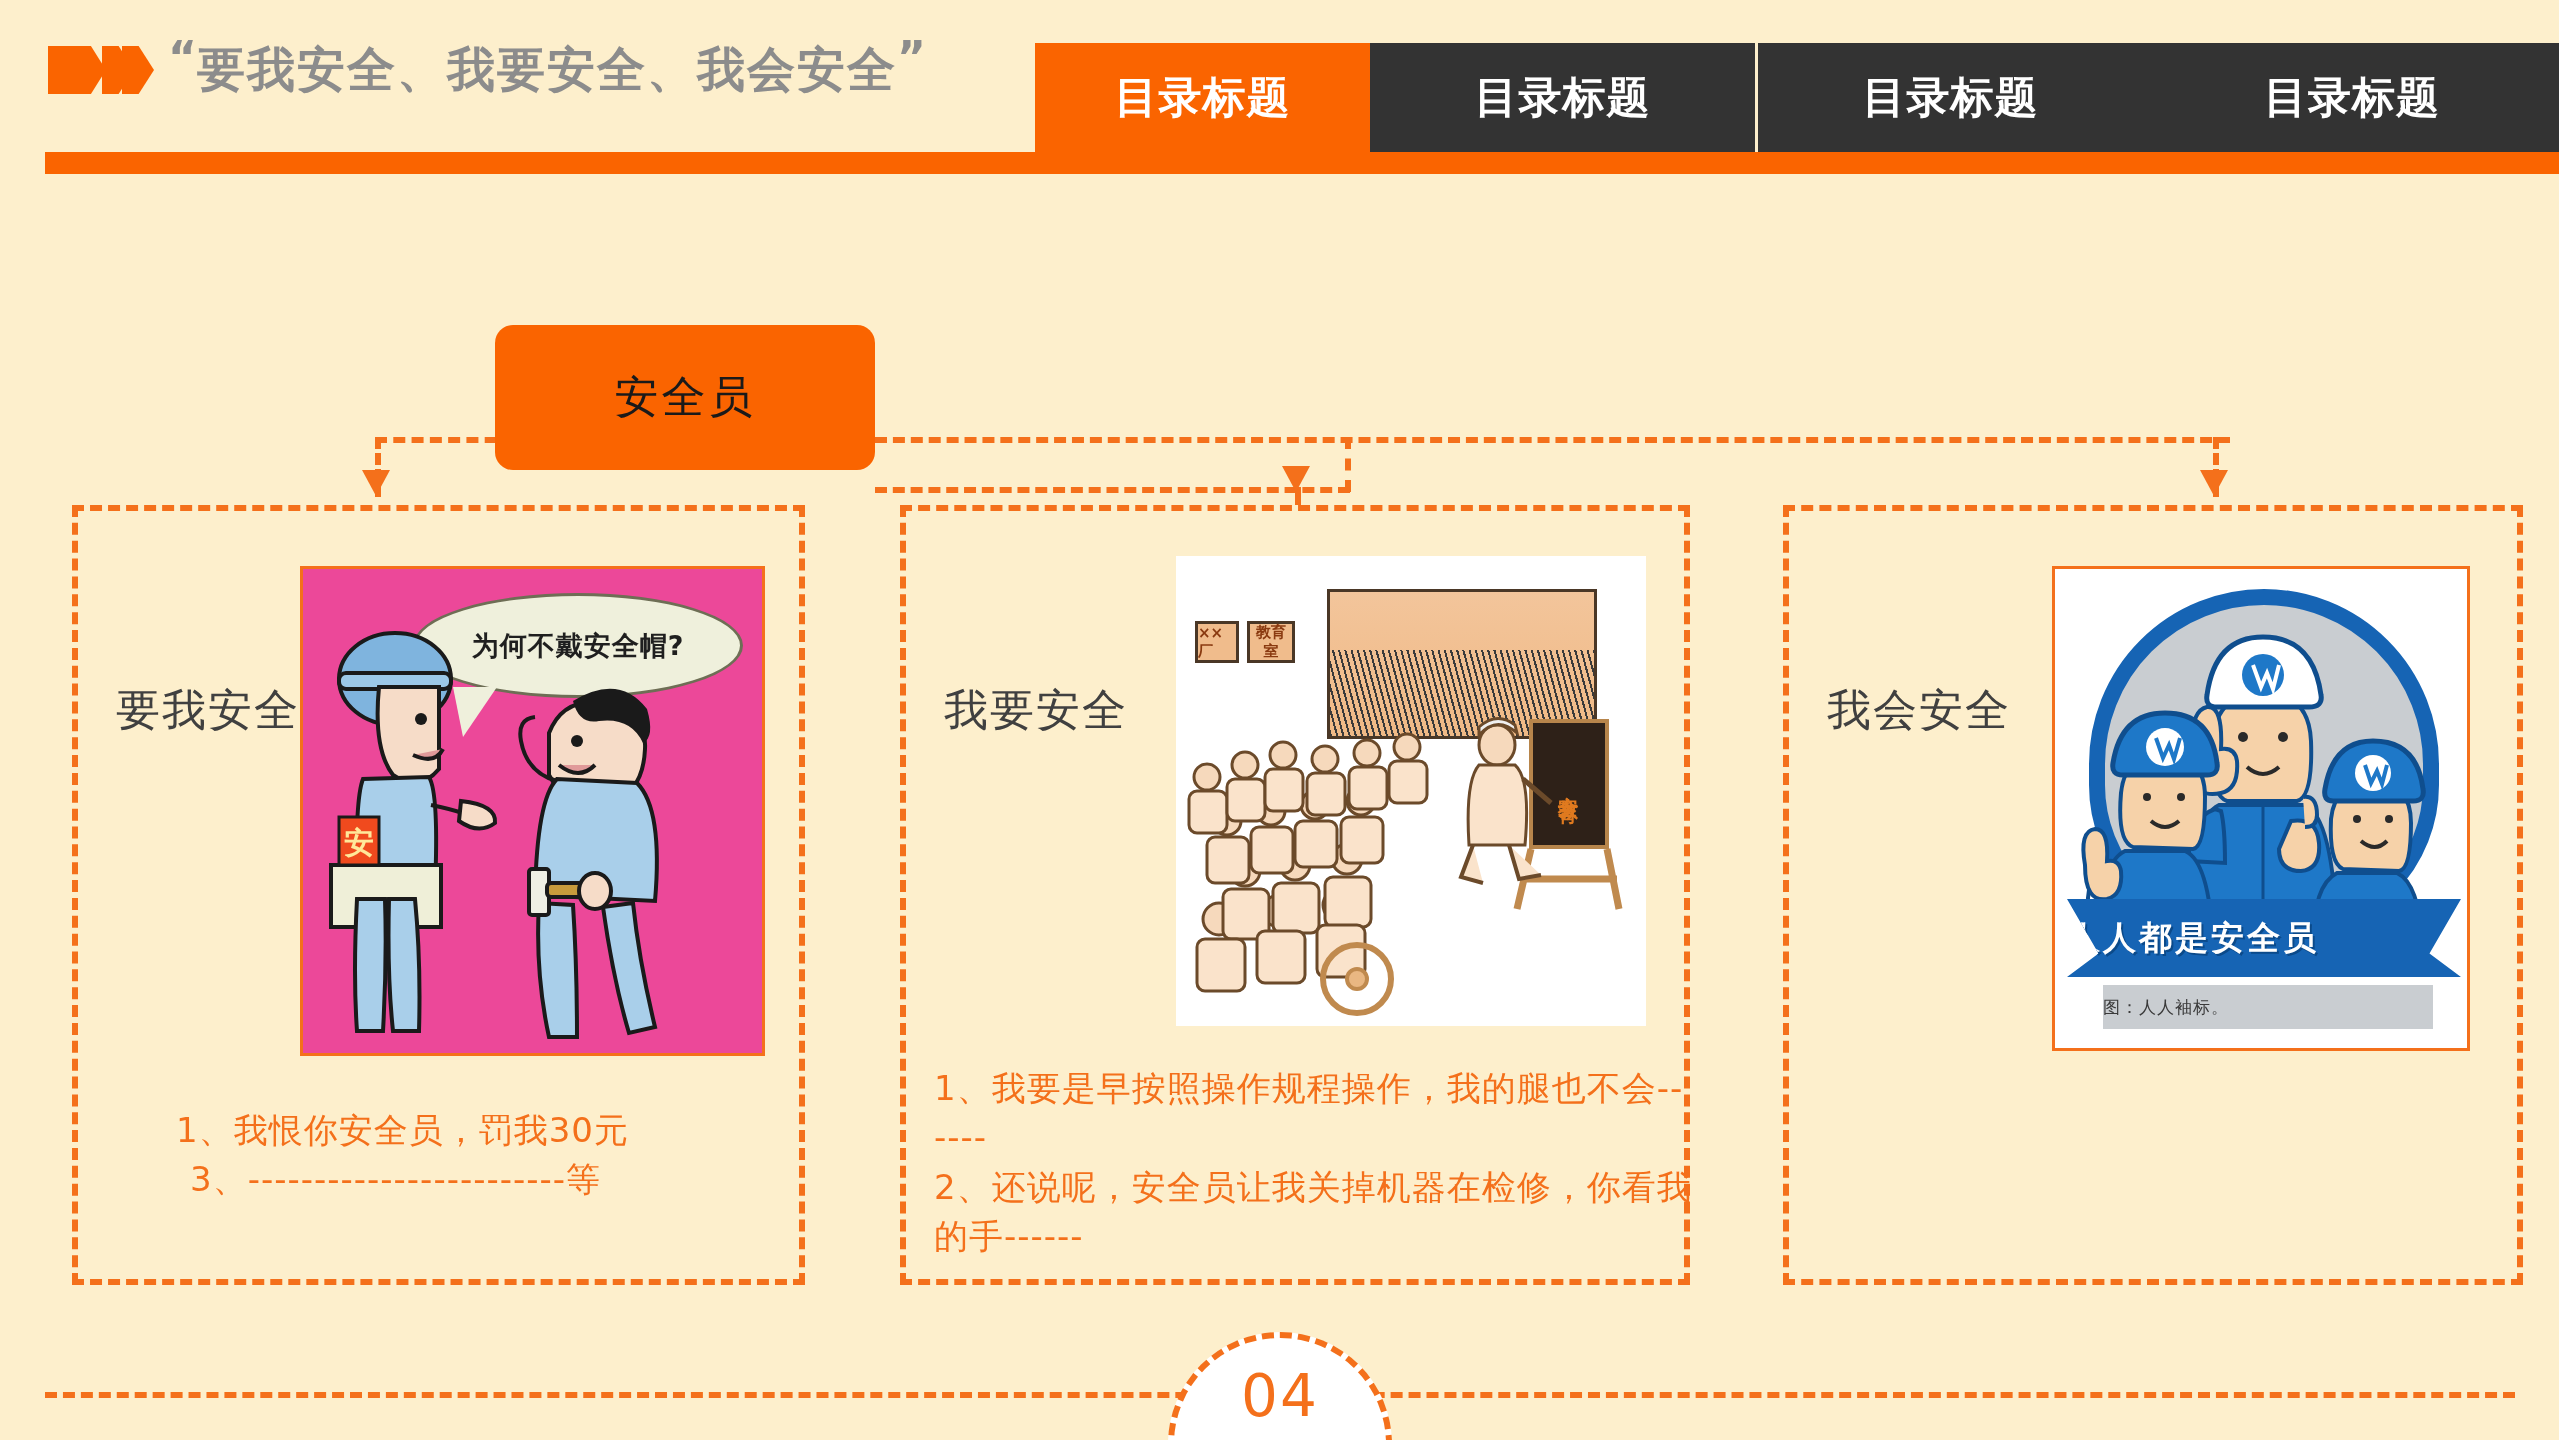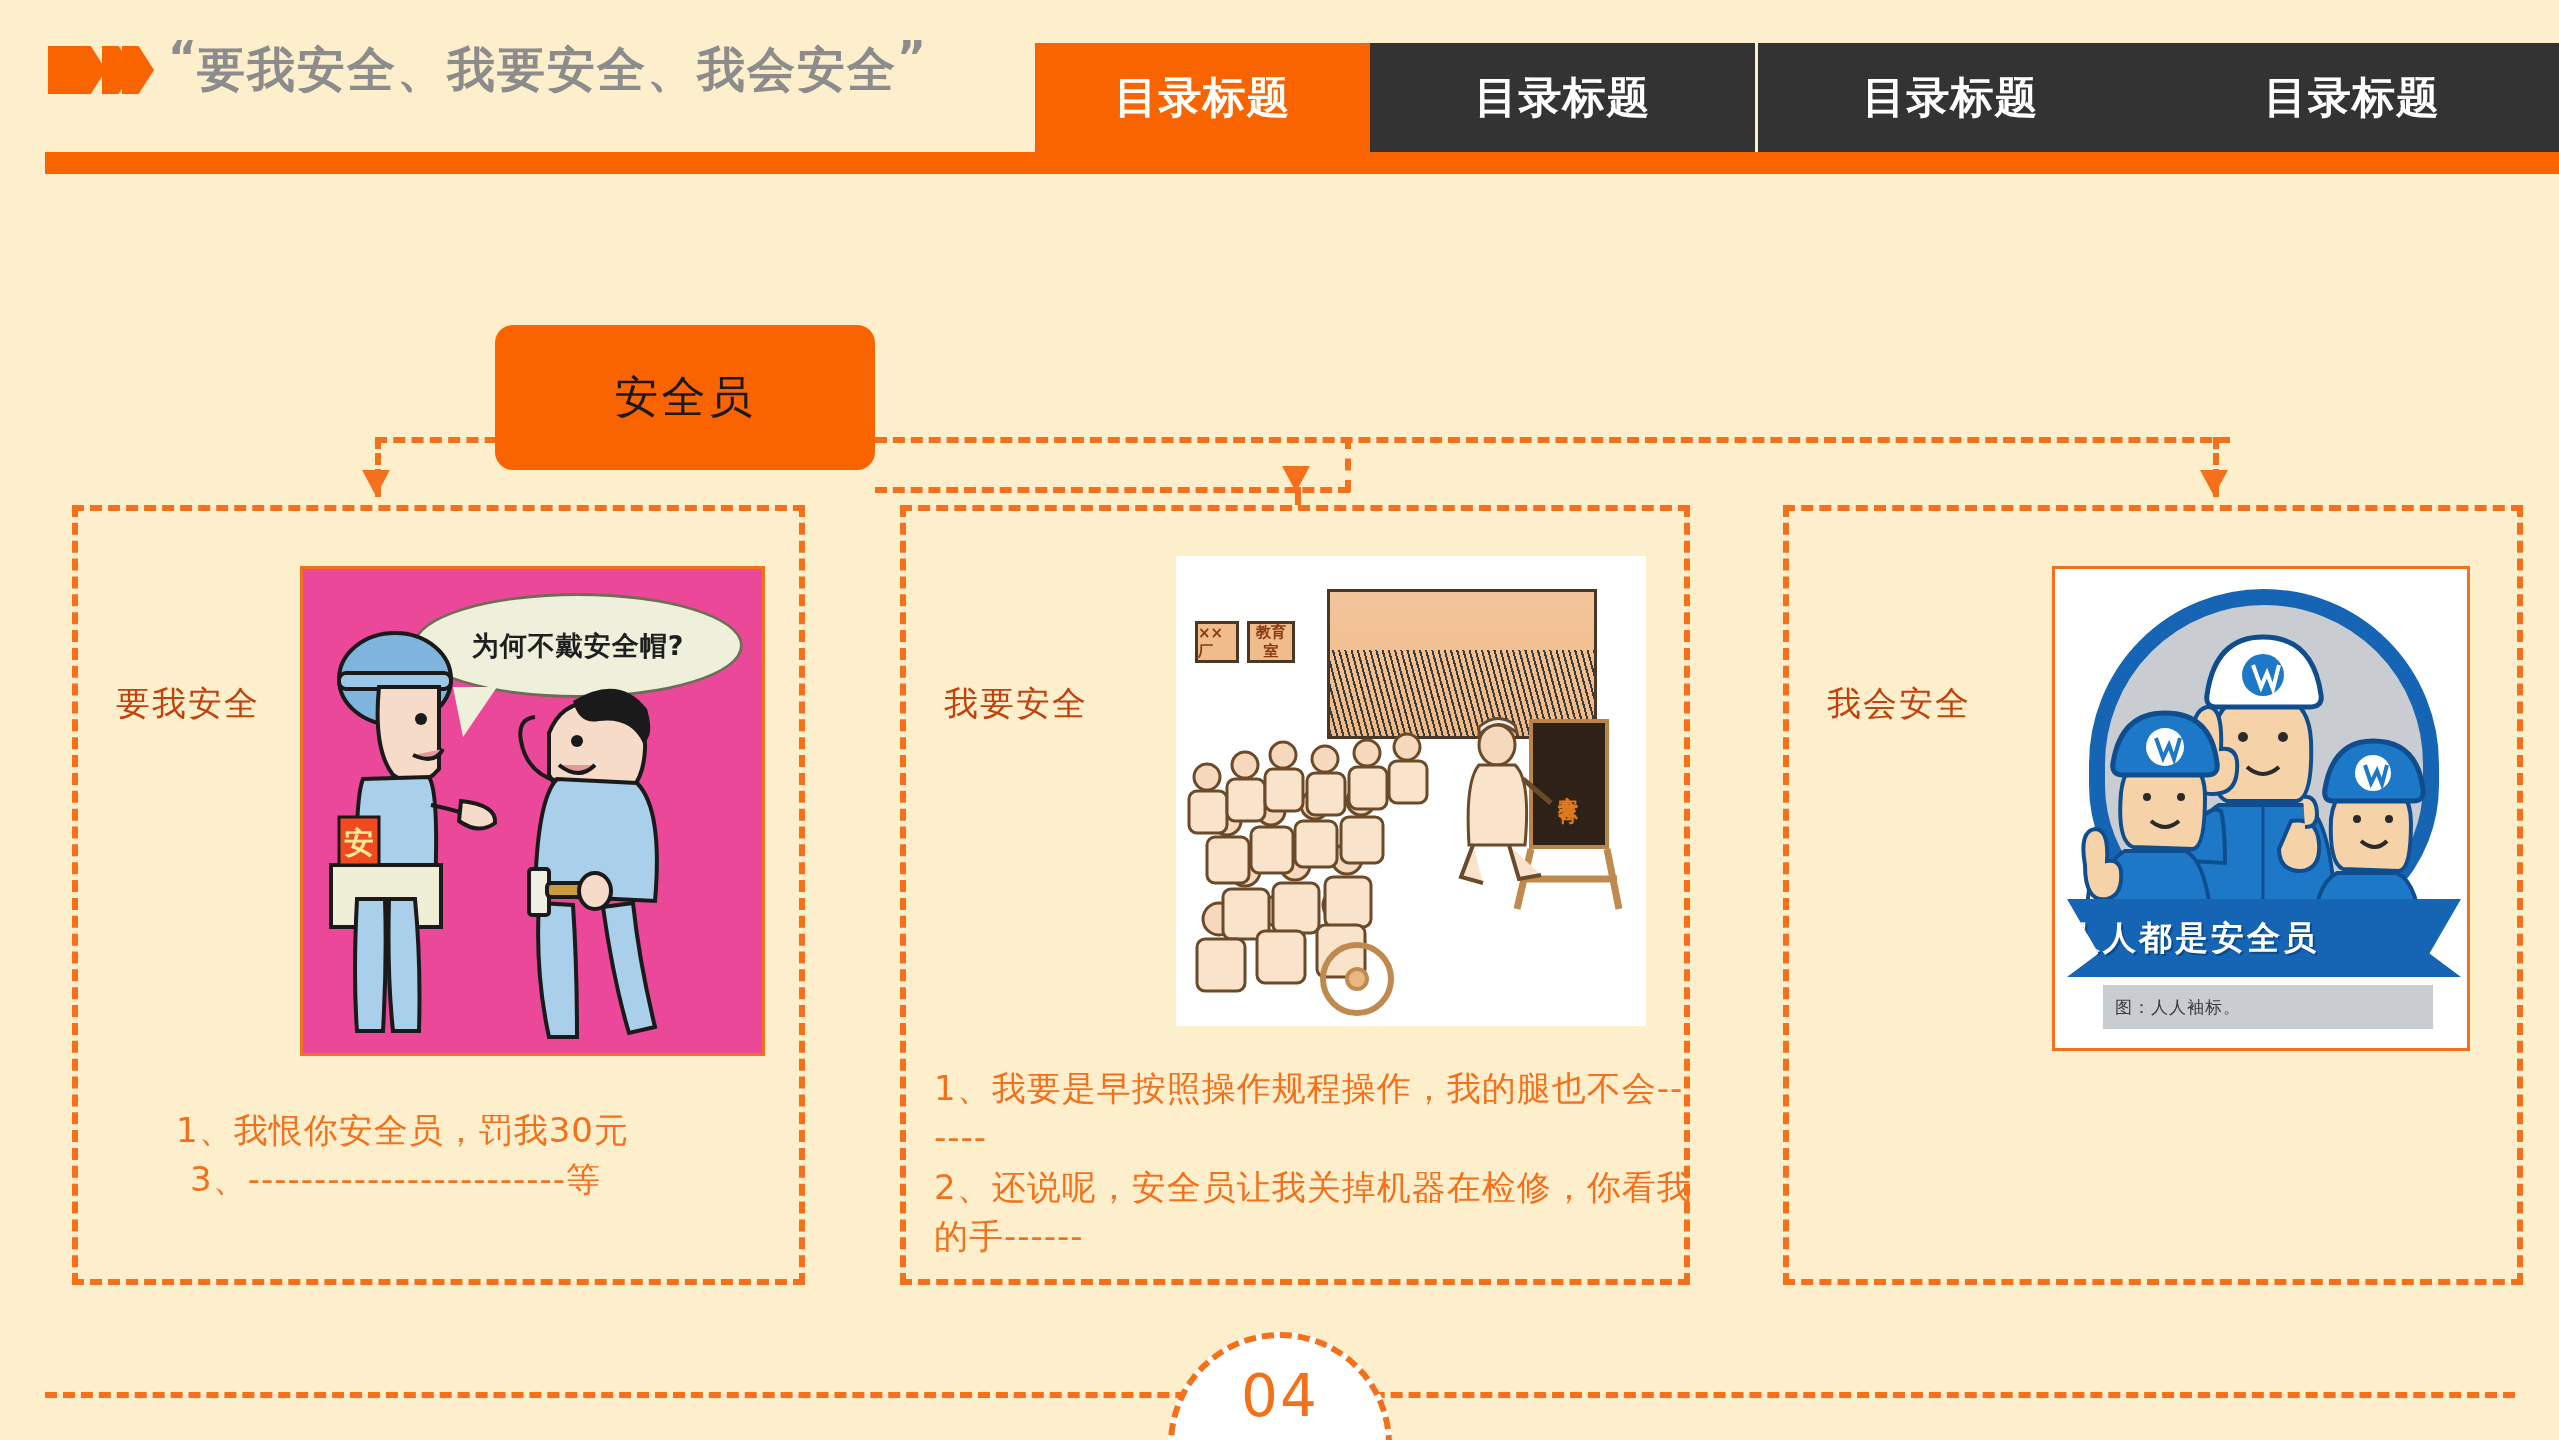--- a/index.html
+++ b/index.html
@@ -86,21 +86,21 @@
   .panel {
     position: absolute; top: 505px; height: 780px;
     border: 6px dashed #F4701B; background: transparent;
   }
   .panel-1 { left: 72px;   width: 733px; }
   .panel-2 { left: 900px;  width: 790px; }
   .panel-3 { left: 1783px; width: 740px; }
 
   .panel-tag {
     position: absolute; left: 38px; top: 170px;
-    color: #c2410c; font-size: 34px; letter-spacing: 2px; white-space: nowrap;
+    color: #404040; font-size: 44px; letter-spacing: 2px; white-space: nowrap;
   }
 
   .panel-img-wrap {
     position: absolute; background: #FFFFFF;
     border: 3px solid #F4701B; overflow: hidden;
   }
   .p1-img { left: 222px; top: 55px; width: 465px; height: 490px; }
   .p2-img { left: 270px; top: 45px; width: 470px; height: 470px; border-color: transparent; }
   .p3-img { left: 263px; top: 55px; width: 418px; height: 485px; }
 
@@ -177,21 +177,21 @@
     background: #1664B4;
     clip-path: polygon(0 0, 100% 0, 92% 70%, 100% 100%, 0 100%, 8% 70%);
     display: flex; align-items: center; 
   }
   .w3-banner-text {
     color: #FFFFFF; font-size: 33px; font-weight: bold; letter-spacing: 3px;
     text-shadow: 2px 2px 0 #0B4A8A;
   }
   .w3-caption {
     position: absolute; left: 48px; top: 416px; width: 330px; height: 44px;
-    background: #C9CDD1; display: flex; align-items: center; padding-left: 12px;
+    background: #C9CDD1; display: flex; align-items: center; padding-left: 0;
     color: #3A3A3A; font-size: 17px; letter-spacing: 1px;
   }
 </style>
 </head>
 <body>
 
 <div class="slide">
 
   <div class="header">
 

